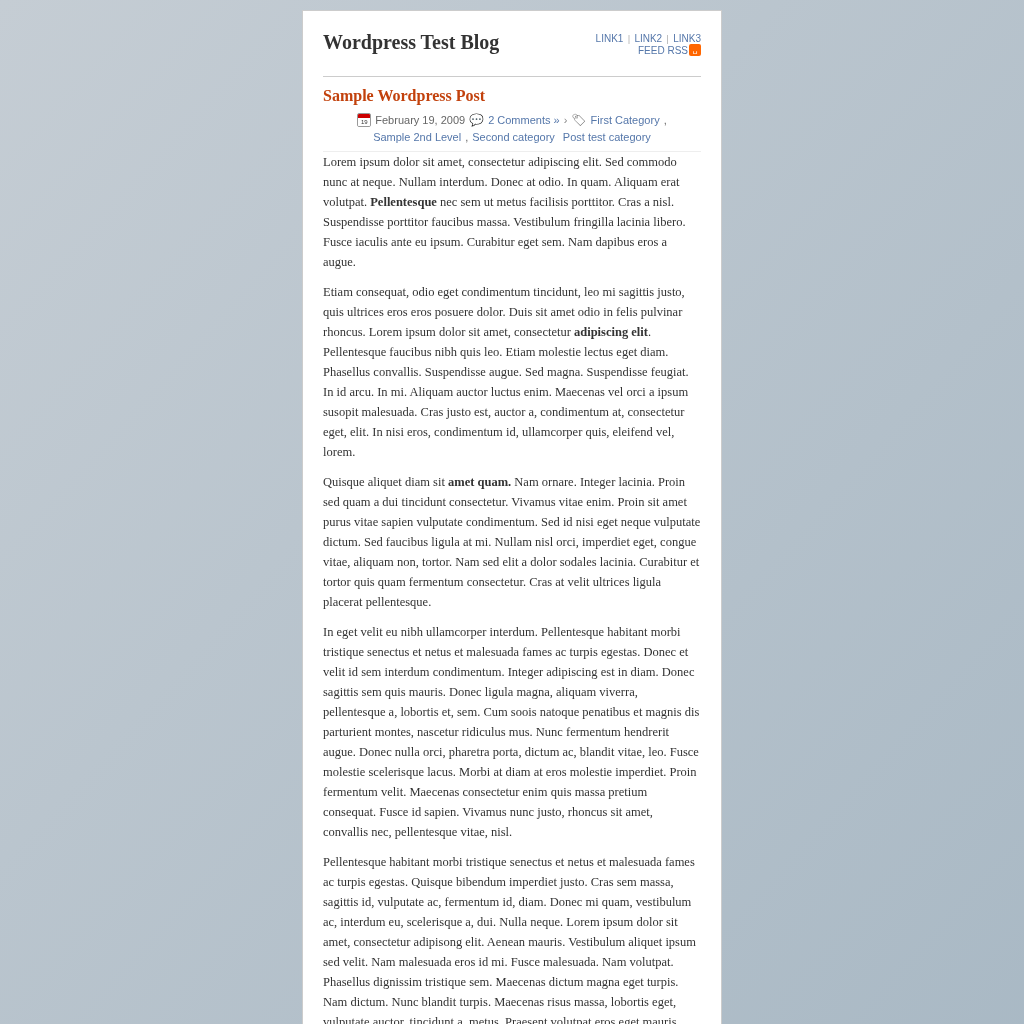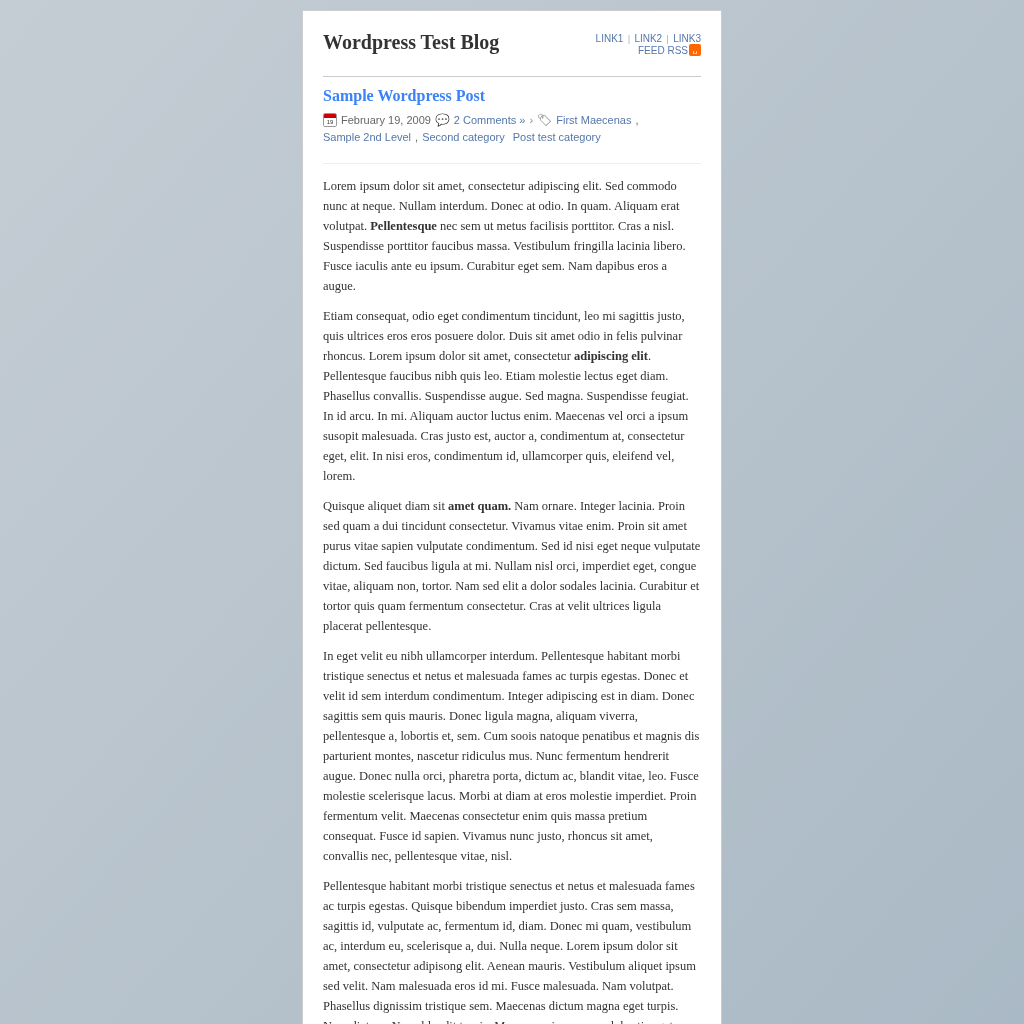--- a/index.html
+++ b/index.html
@@ -73,36 +73,36 @@
       border-radius: 2px;
       font-size: 8px;
       color: white;
       text-align: center;
       line-height: 12px;
     }
 
     .post-title {
       font-size: 16px;
       font-weight: bold;
-      color: #3b82f6;
+      color: #c2410c;
       margin-bottom: 8px;
       font-family: Georgia, serif;
     }
 
     .post-meta {
       display: flex;
       flex-wrap: wrap;
       align-items: center;
       gap: 4px;
       font-size: 11px;
       color: #666;
       font-family: Arial, sans-serif;
-      margin-bottom: 12px;
       border-bottom: 1px solid #eee;
-      padding-bottom: 20px;
+      padding-bottom: 8px;
+      justify-content: center;
     }
 
     .meta-date-icon {
       width: 14px;
       height: 14px;
       border: 1px solid #999;
       border-radius: 2px;
       background: #fff;
       display: inline-flex;
       flex-direction: column;
@@ -181,21 +181,21 @@
   <div class="post-meta">
     <span class="meta-date-icon">
       <div class="top"></div>
       <div class="bottom">19</div>
     </span>
     <span>February 19, 2009</span>
     <span class="meta-comment-icon">💬</span>
     <a href="#" class="meta-link">2 Comments »</a>
     <span class="meta-sep">›</span>
     <span class="tag-icon">🏷</span>
-    <a href="#" class="meta-link">First Maecenas</a>
+    <a href="#" class="meta-link">First Category</a>
       <span>,</span>
     <a href="#" class="meta-link">Sample 2nd Level</a>
       <span>,</span>
     <a href="#" class="meta-link">Second category</a>
     <br>
     <a href="#" class="meta-link">Post test category</a>
   </div>
 
   <div class="post-body">
     <p>Lorem ipsum dolor sit amet, consectetur adipiscing elit. Sed commodo nunc at neque. Nullam interdum. Donec at odio. In quam. Aliquam erat volutpat. <strong>Pellentesque</strong> nec sem ut metus facilisis porttitor. Cras a nisl. Suspendisse porttitor faucibus massa. Vestibulum fringilla lacinia libero. Fusce iaculis ante eu ipsum. Curabitur eget sem. Nam dapibus eros a augue.</p>

